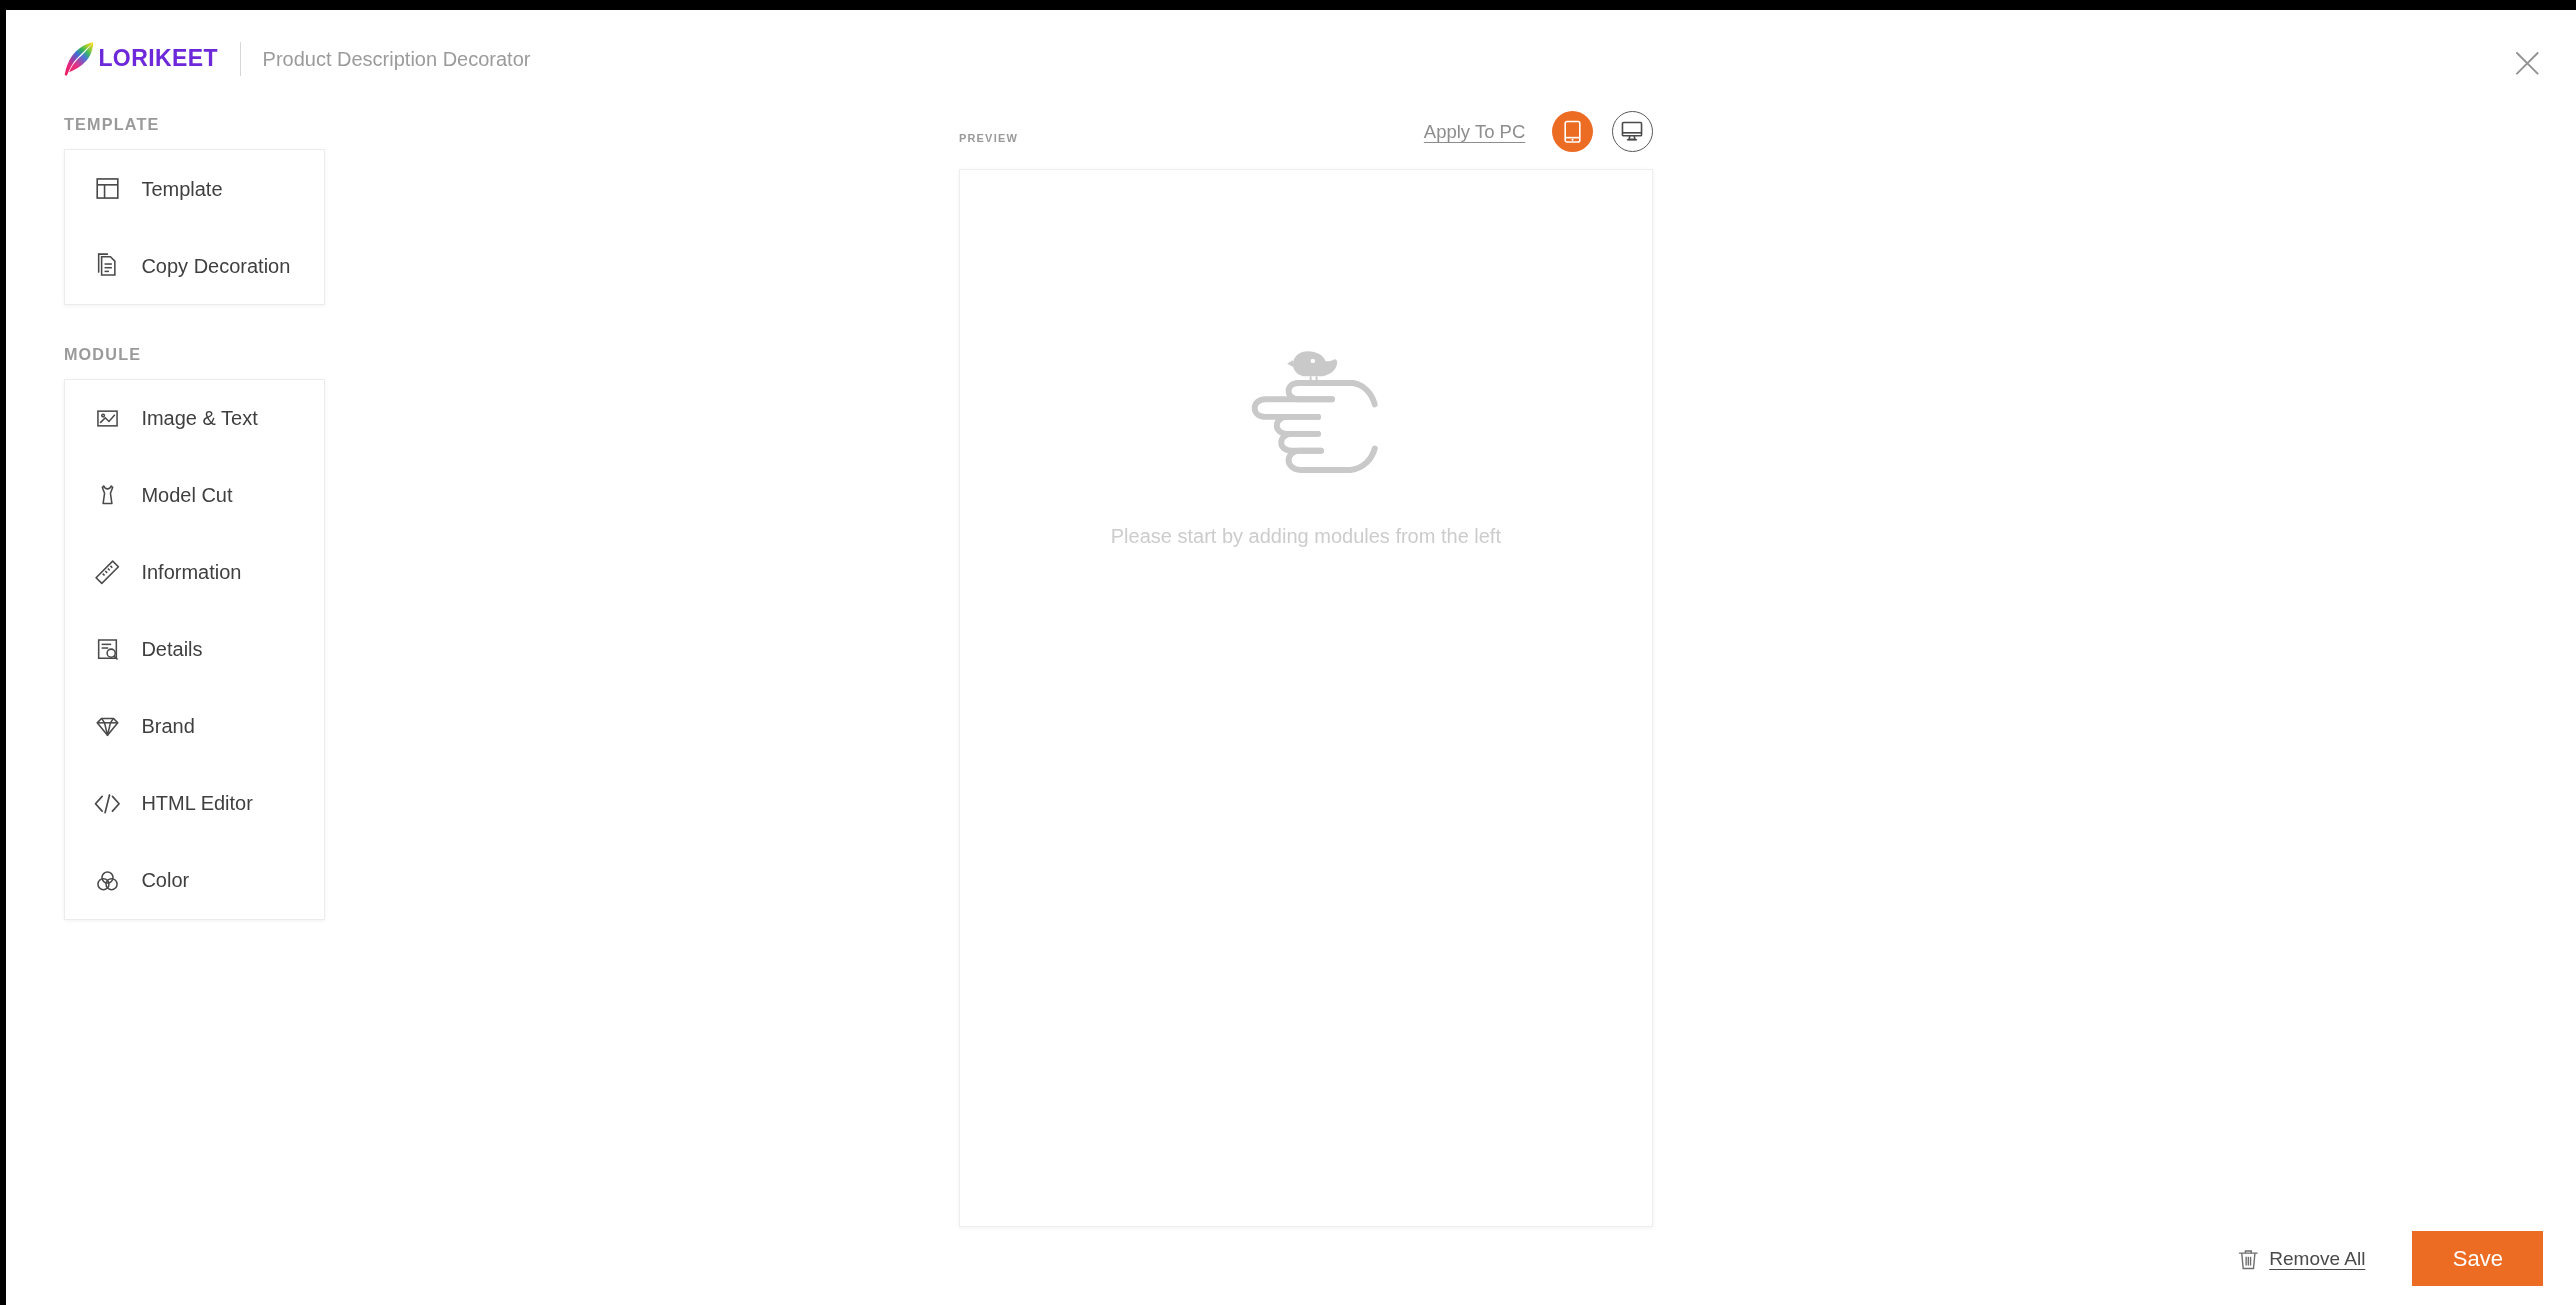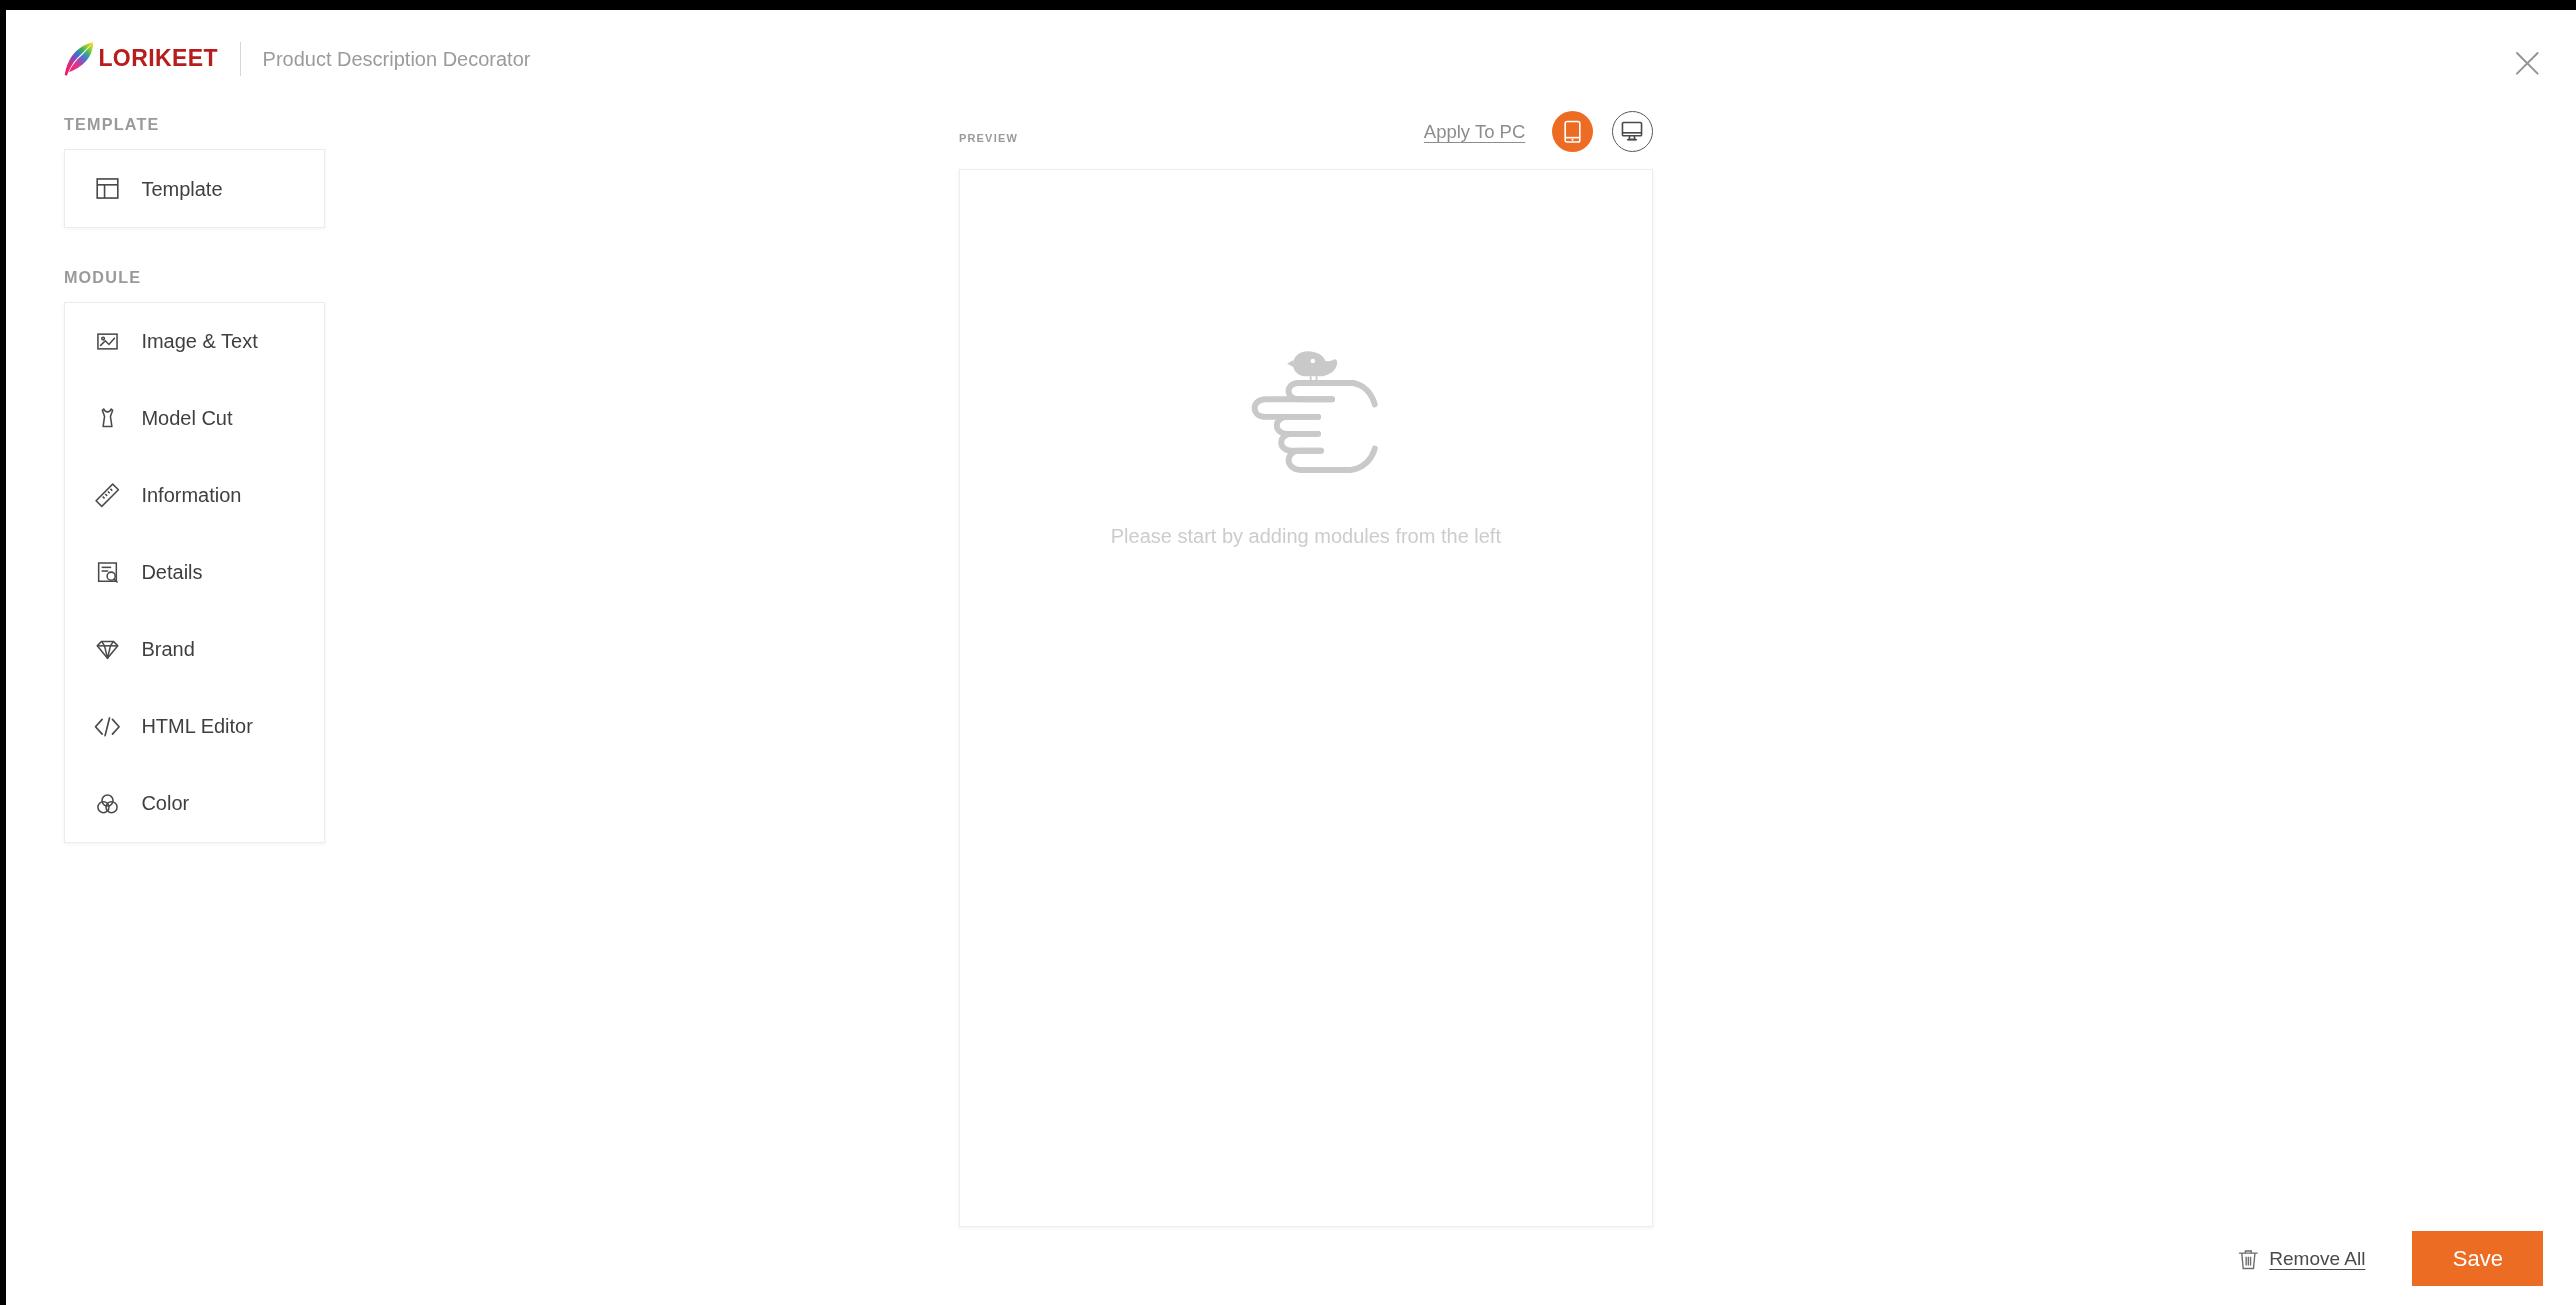--- a/index.html
+++ b/index.html
@@ -49,21 +49,21 @@
     width: 34px;
     height: 38px;
     display: block;
     margin-right: 1.5px;
   }
 
   #logo-wordmark {
     font-size: 23px;
     font-weight: bold;
     letter-spacing: 0.4px;
-    color: #b91c1c;
+    color: #6d28d9;
     line-height: 1;
     padding-bottom: 1.5px;
   }
 
   #brand-divider {
     width: 0.7px;
     height: 34px;
     background: #d6d6d6;
     margin: 0 22px;
   }
@@ -330,20 +330,33 @@
         <span class="rail-icon">
           <svg width="25" height="25" viewBox="0 0 34 34" fill="none" stroke="#4a4a4a" stroke-width="2.2">
             <rect x="3" y="4" width="28" height="26"></rect>
             <line x1="3" y1="12" x2="31" y2="12"></line>
             <line x1="13" y1="12" x2="13" y2="30"></line>
           </svg>
         </span>
         <span class="rail-label">Template</span>
       </div>
 
+      <div class="rail-item">
+        <span class="rail-icon">
+          <svg width="25" height="25" viewBox="0 0 34 34" fill="none" stroke="#4a4a4a" stroke-width="2.1">
+            <path d="M9 5 H21 L27 11 V30 H9 Z"></path>
+            <path d="M5 1.5 V26" stroke-linecap="round"></path>
+            <path d="M5 1.5 H17" stroke-linecap="round"></path>
+            <line x1="13" y1="15" x2="23" y2="15"></line>
+            <line x1="13" y1="20" x2="23" y2="20"></line>
+            <line x1="13" y1="25" x2="19" y2="25"></line>
+          </svg>
+        </span>
+        <span class="rail-label">Copy Decoration</span>
+      </div>
     </div>
 
     <div class="rail-heading">MODULE</div>
 
     <div class="rail-card" id="module-card">
 
       <div class="rail-item">
         <span class="rail-icon">
           <svg width="25" height="25" viewBox="0 0 34 34" fill="none" stroke="#4a4a4a" stroke-width="2.1">
             <rect x="4" y="7" width="26" height="20"></rect>

